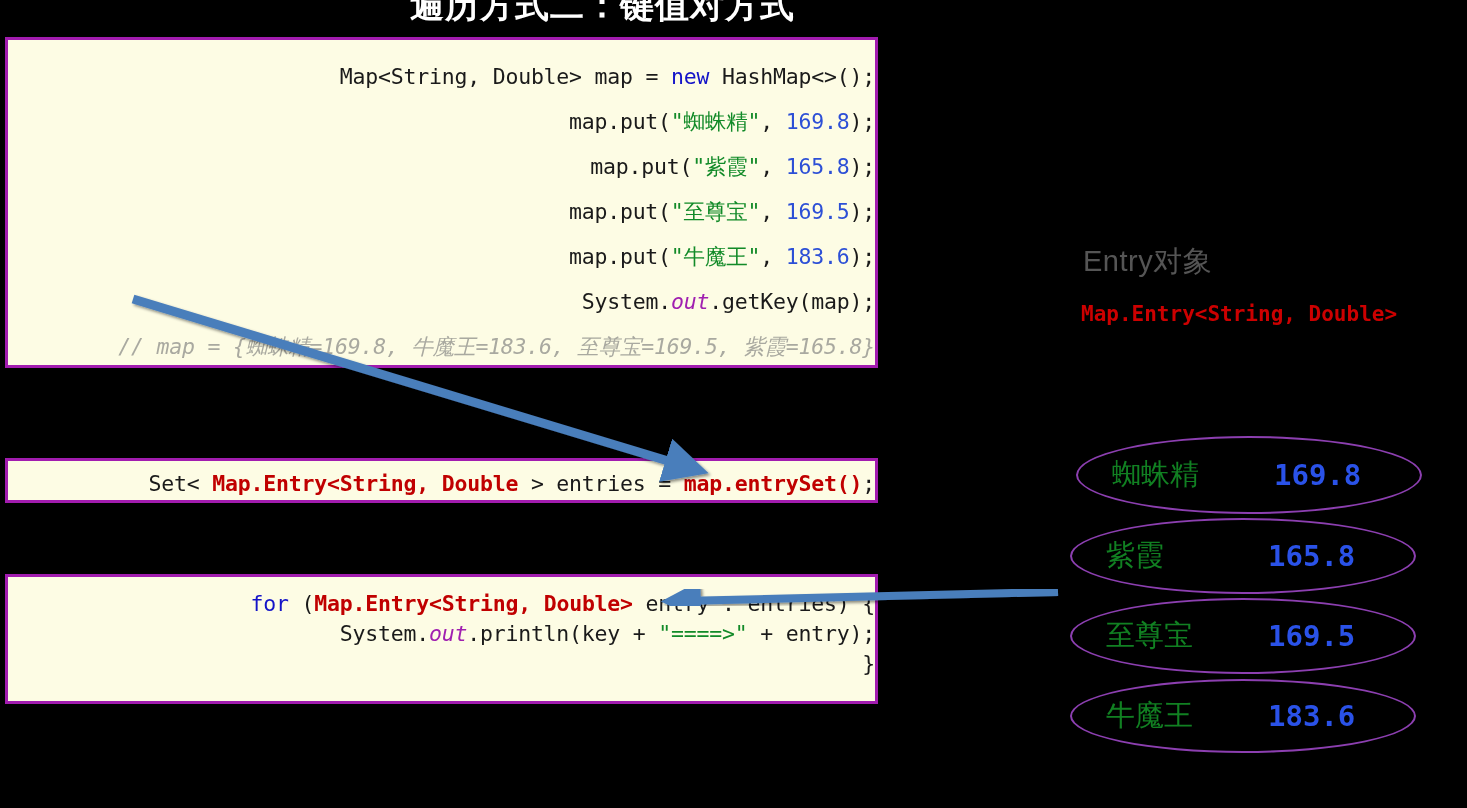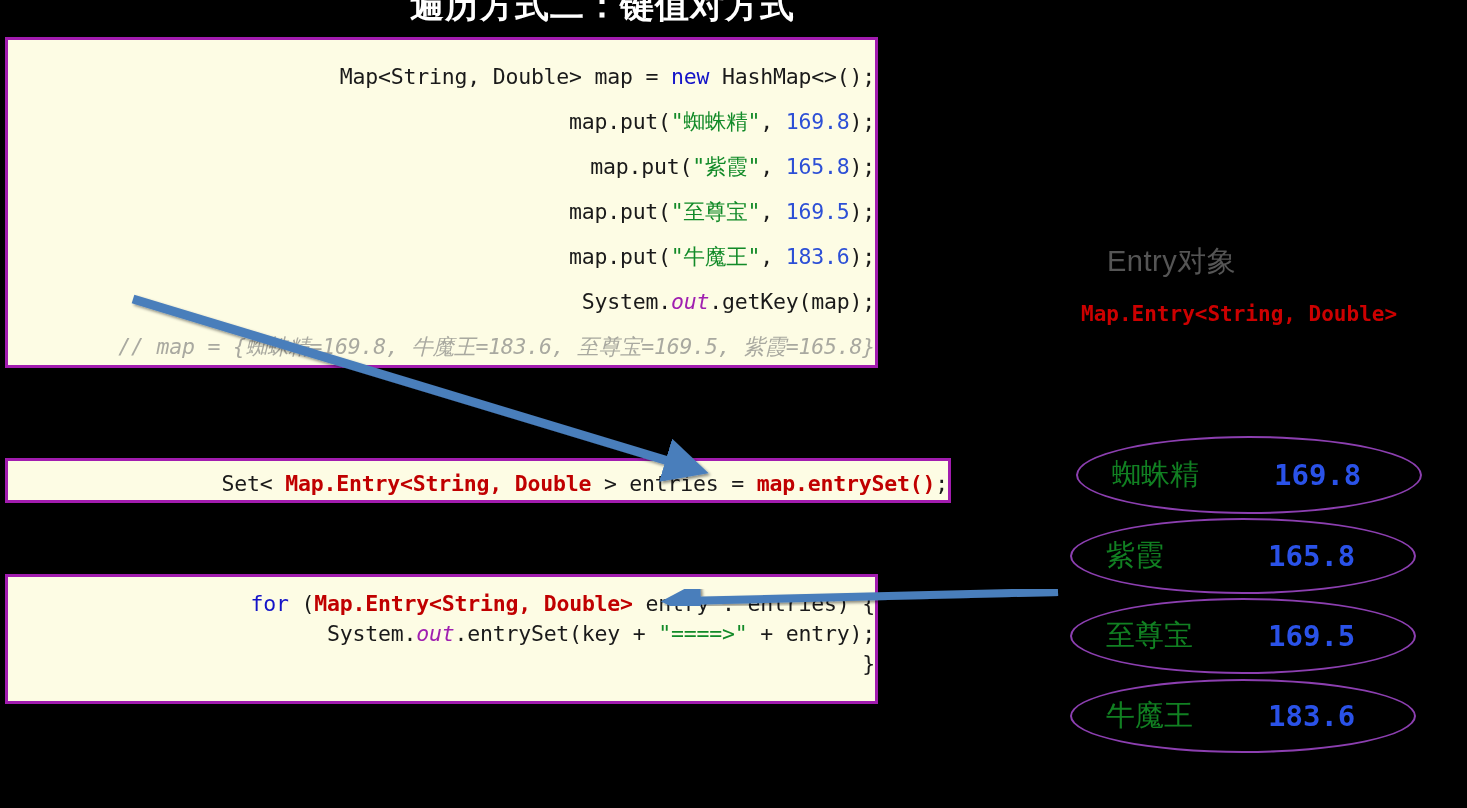--- a/index.html
+++ b/index.html
@@ -40,21 +40,21 @@
   .code-panel {
     position: absolute;
     background: #fdfce4;
     border: 3px solid #a21caf;
     box-sizing: border-box;
     font-family: "DejaVu Sans Mono", "Liberation Mono", monospace;
     color: #1a1a1a;
     overflow: hidden;
   }
   #panel-main   { left: 5px;  top: 37px;  width: 873px; height: 331px; padding: 14px 0 0 14px; }
-  #panel-entry  { left: 5px;  top: 458px; width: 946px; height: 45px;  padding: 9px 0 0 14px; }
+  #panel-entry  { left: 5px;  top: 458px; width: 873px; height: 45px;  padding: 9px 0 0 14px; }
   #panel-foreach{ left: 5px;  top: 574px; width: 873px; height: 130px; padding: 12px 0 0 14px; }
 
   .code-line {
     font-size: 21.5px;
     line-height: 45px;
     white-space: pre;
     letter-spacing: -0.2px;
   }
   #panel-entry .code-line { font-size: 21.5px; line-height: 28px; }
   #panel-foreach .code-line { font-size: 21.5px; line-height: 30px; }
@@ -72,21 +72,20 @@
   .right-head {
     position: absolute;
     left: 1083px;
     top: 242px;
     color: #555555;
     font-family: "Liberation Sans", sans-serif;
     font-size: 29px;
     letter-spacing: 0.5px;
     white-space: nowrap;
     user-select: none;
-    margin-left: 24px;
   }
   .right-sig {
     position: absolute;
     left: 1081px;
     top: 302px;
     color: #cc0000;
     font-family: "DejaVu Sans Mono", "Liberation Mono", monospace;
     font-size: 21px;
     font-weight: bold;
     white-space: nowrap;
@@ -157,21 +156,21 @@
 
   <div class="code-panel" id="panel-entry">
     <div>
         <div class="code-line"><span>Set&lt; </span><span class="entrytype">Map.Entry&lt;String, Double</span><span> &gt; entries = </span><span class="redcall">map.entrySet()</span><span>;</span></div>
       </div>
   </div>
 
   <div class="code-panel" id="panel-foreach">
     <div>
         <div class="code-line"><span class="kw">for</span><span> (</span><span class="entrytype">Map.Entry&lt;String, Double&gt;</span><span> entry : entries) {</span></div>
-        <div class="code-line"><span>    System.</span><span class="field-out">out</span><span>.entrySet(key + </span><span class="str">"====&gt;"</span><span> + entry);</span></div>
+        <div class="code-line"><span>    System.</span><span class="field-out">out</span><span>.println(key + </span><span class="str">"====&gt;"</span><span> + entry);</span></div>
         <div class="code-line"><span>}</span></div>
       </div>
   </div>
 
   <div class="right-head">Entry对象</div>
   <div class="right-sig">Map.Entry&lt;String, Double&gt;</div>
 
   <div class="entry-oval" id="oval-0">
     <span class="key">蜘蛛精</span>
     <span class="val">169.8</span>

